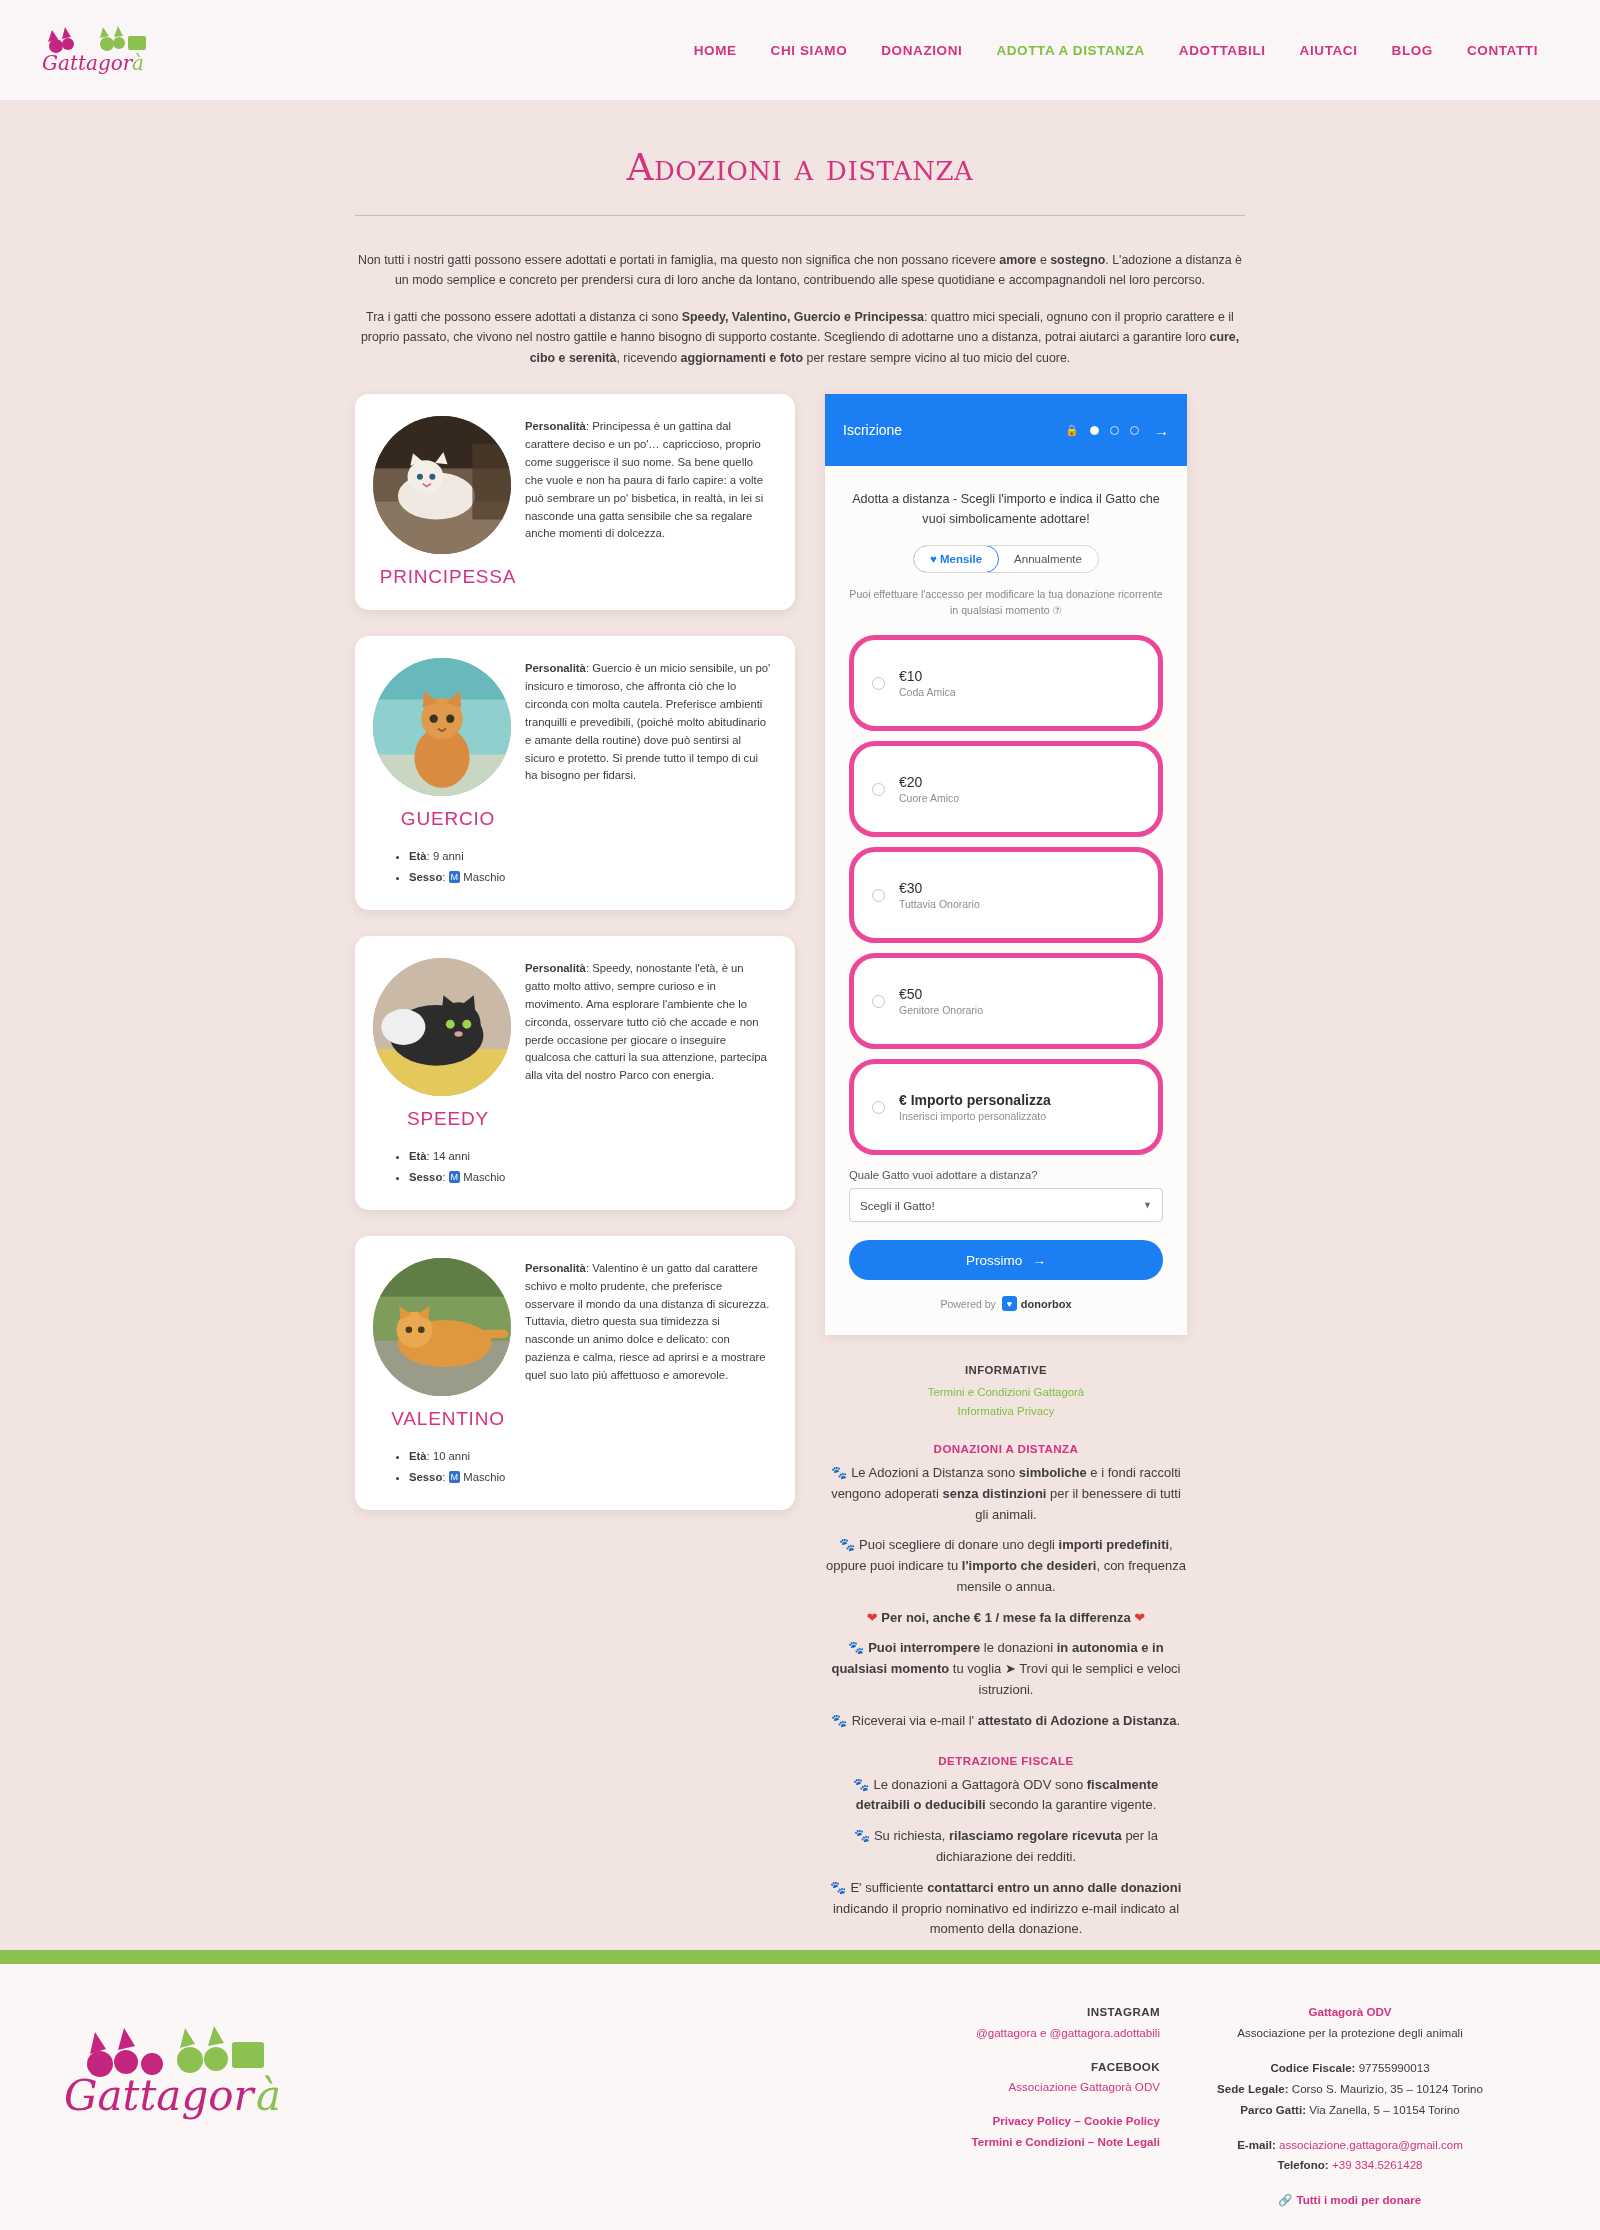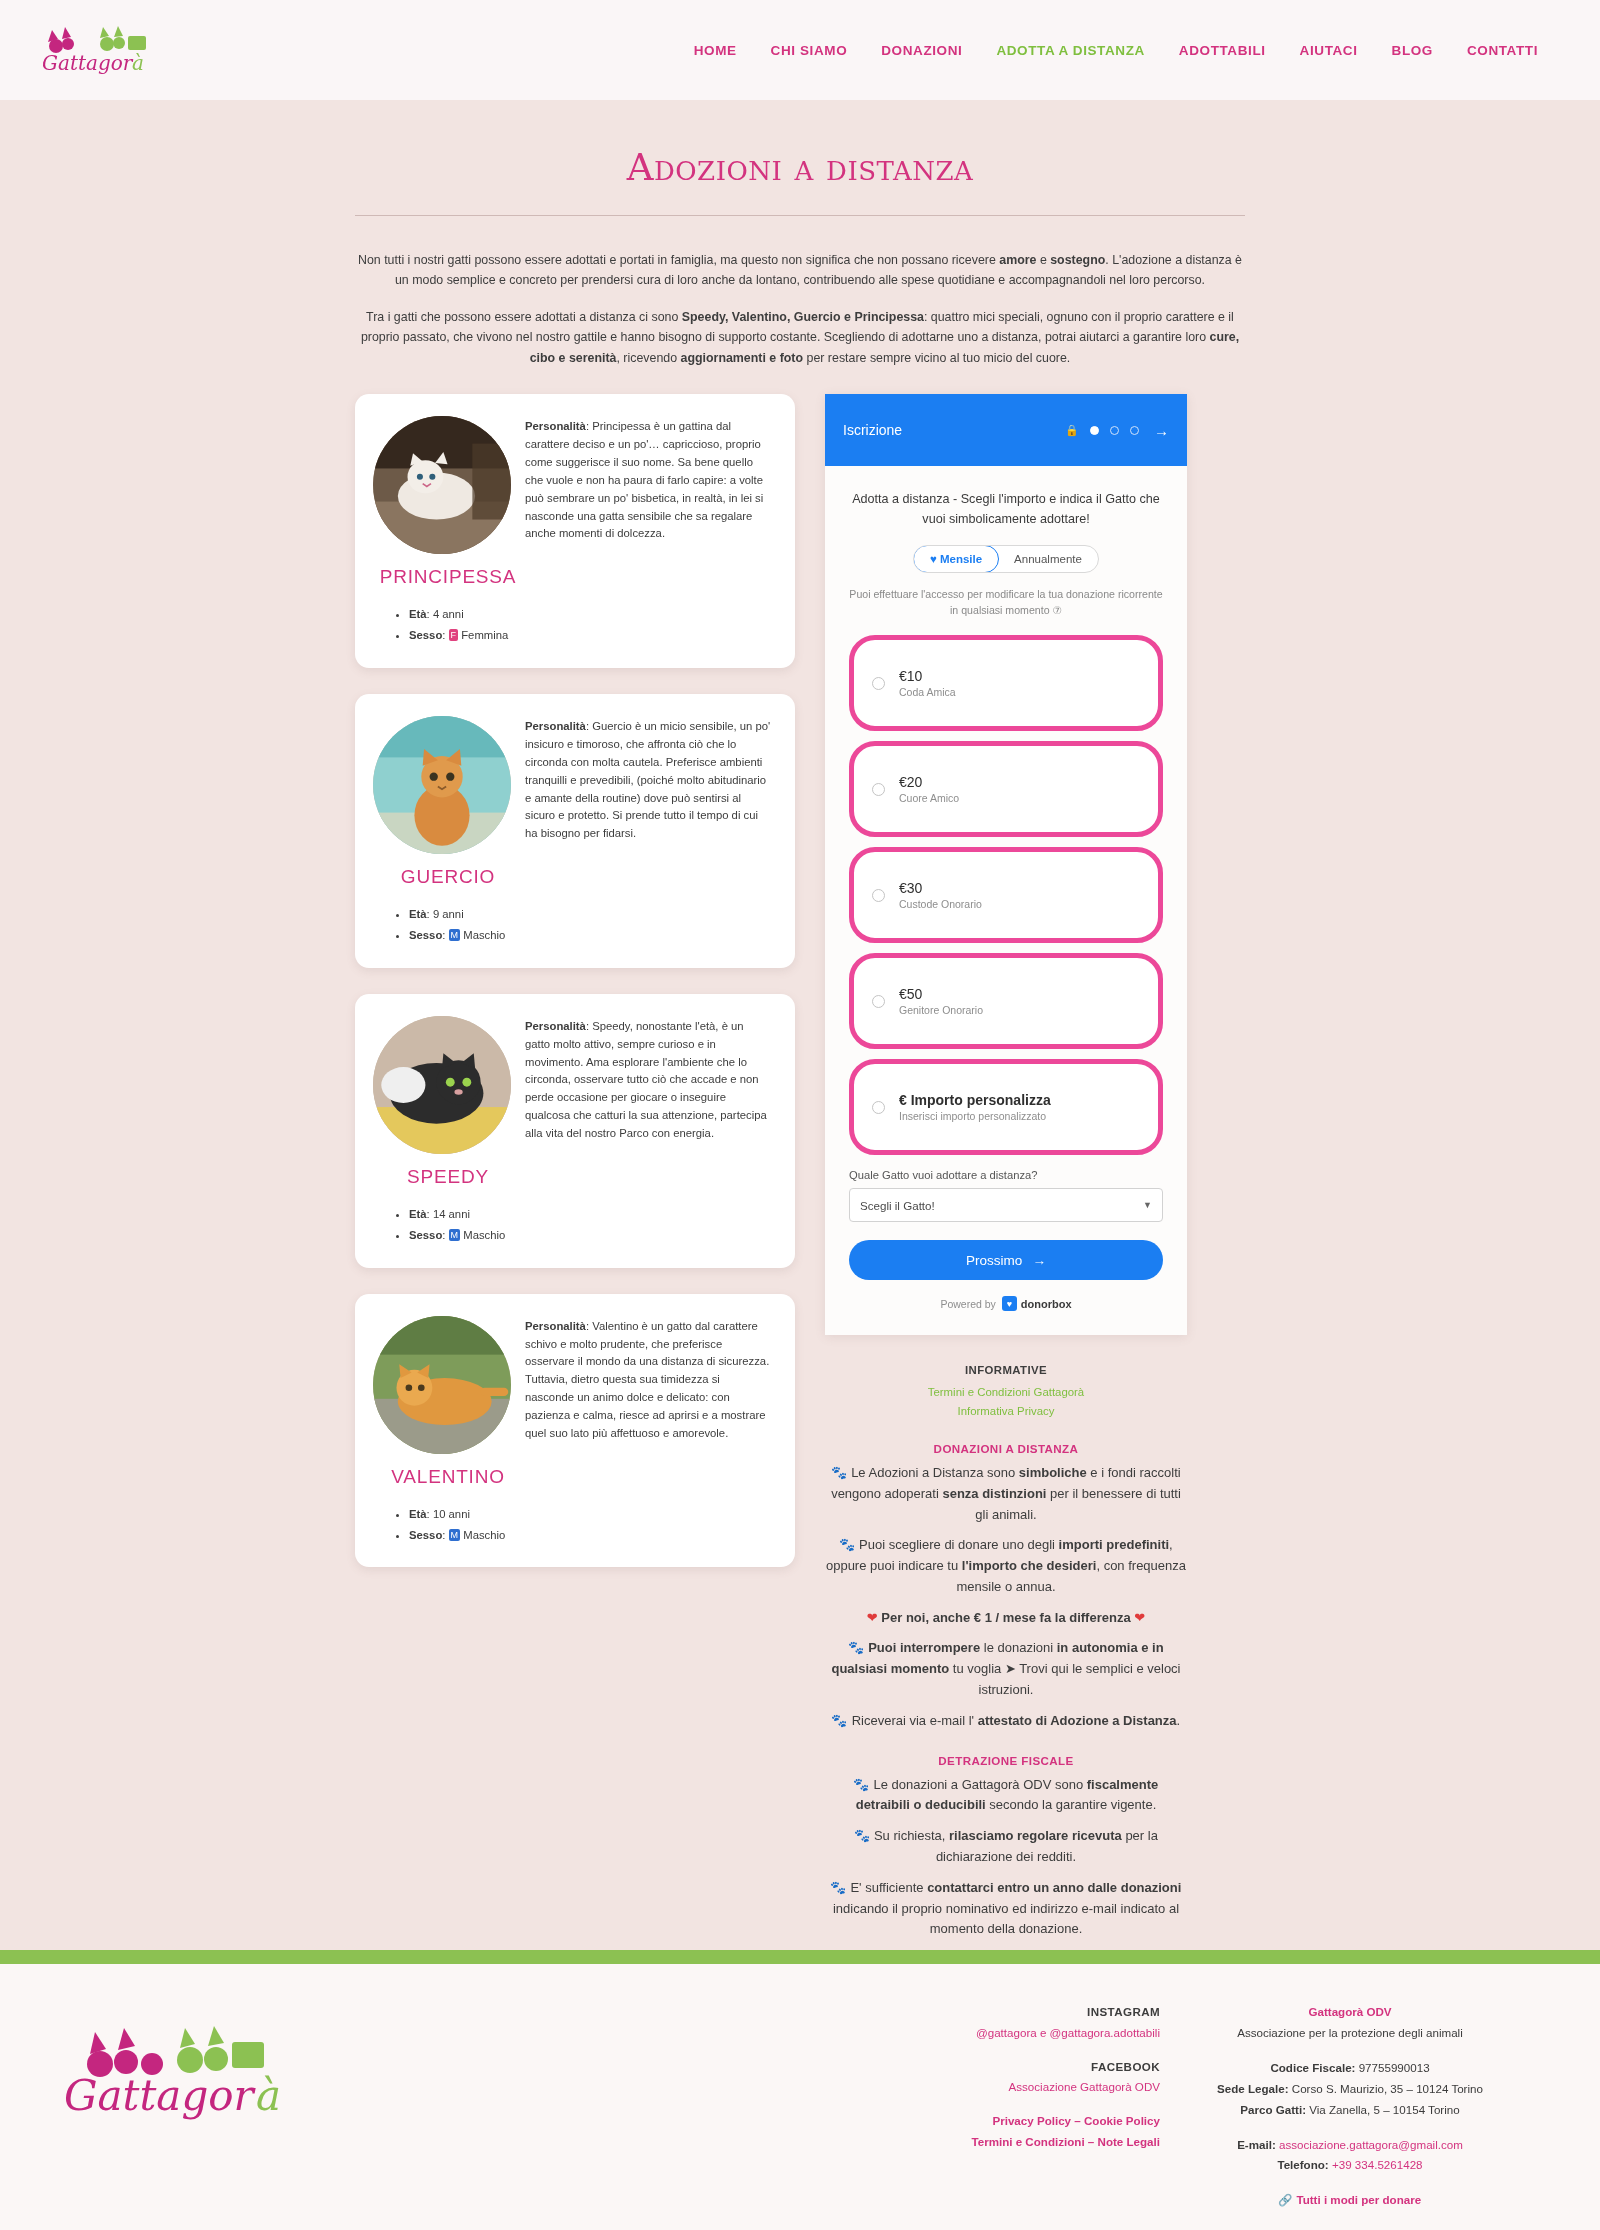--- a/index.html
+++ b/index.html
@@ -421,24 +421,20 @@
               <circle cx="43" cy="44" r="2.2" fill="#2f5f7a"></circle>
               <path d="M36 49 l3 2 3 -2" stroke="#c68" fill="none" stroke-width="1.2"></path>
               <rect x="72" y="20" width="28" height="55" fill="#4d3a2a" opacity=".7"></rect>
             </svg>
           </div>
           <div class="cat-text">
             <b>Personalità</b><span>: Principessa è un gattina dal carattere deciso e un po'… capriccioso, proprio come suggerisce il suo nome. Sa bene quello che vuole e non ha paura di farlo capire: a volte può sembrare un po' bisbetica, in realtà, in lei si nasconde una gatta sensibile che sa regalare anche momenti di dolcezza.</span>
           </div>
         </div>
         <div class="cat-name">PRINCIPESSA</div>
-        <ul class="cat-meta">
-          <li><b>Età</b>: <span>4 anni</span></li>
-          <li><b>Sesso</b>: <span class="badge-f">F</span> <span>Femmina</span></li>
-        </ul>
       </article>
 
       <article class="cat-card">
         <div class="cat-top">
           <div class="cat-photo">
             <svg viewBox="0 0 100 100">
               <rect width="100" height="100" fill="#8fd0cf"></rect>
               <rect x="0" y="0" width="100" height="30" fill="#67b9bb"></rect>
               <rect x="0" y="70" width="100" height="30" fill="#c9d6c2"></rect>
               <ellipse cx="50" cy="72" rx="20" ry="22" fill="#d98b3f"></ellipse>
@@ -555,21 +551,21 @@
             <span class="radio"></span>
             <span>
               <div class="amount-main">€20</div>
               <div class="amount-sub">Cuore Amico</div>
             </span>
           </div>
           <div class="amount">
             <span class="radio"></span>
             <span>
               <div class="amount-main">€30</div>
-              <div class="amount-sub">Custode Onorario</div>
+              <div class="amount-sub">Tuttavia Onorario</div>
             </span>
           </div>
           <div class="amount">
             <span class="radio"></span>
             <span>
               <div class="amount-main">€50</div>
               <div class="amount-sub">Genitore Onorario</div>
             </span>
           </div>
           <div class="amount custom">

